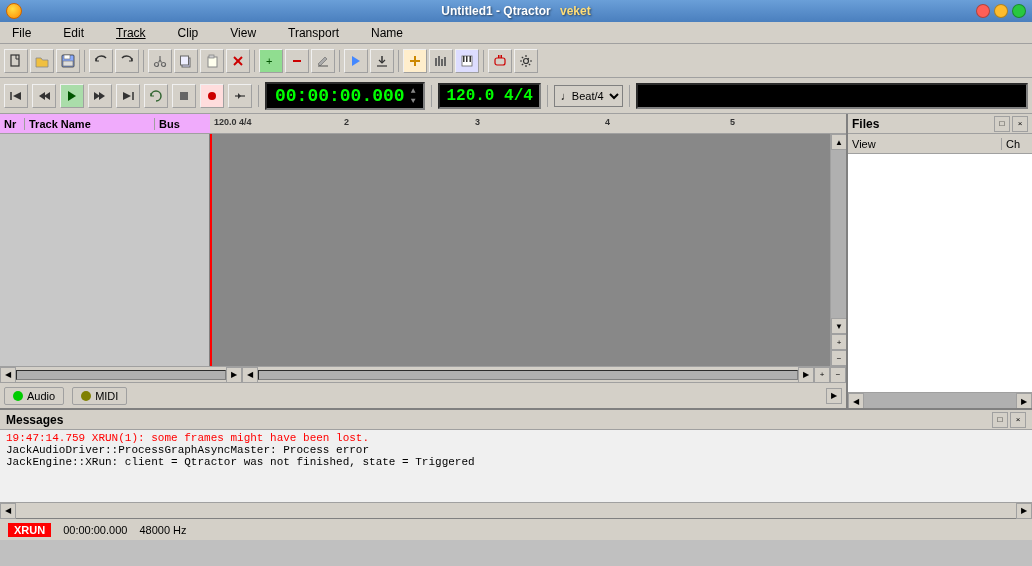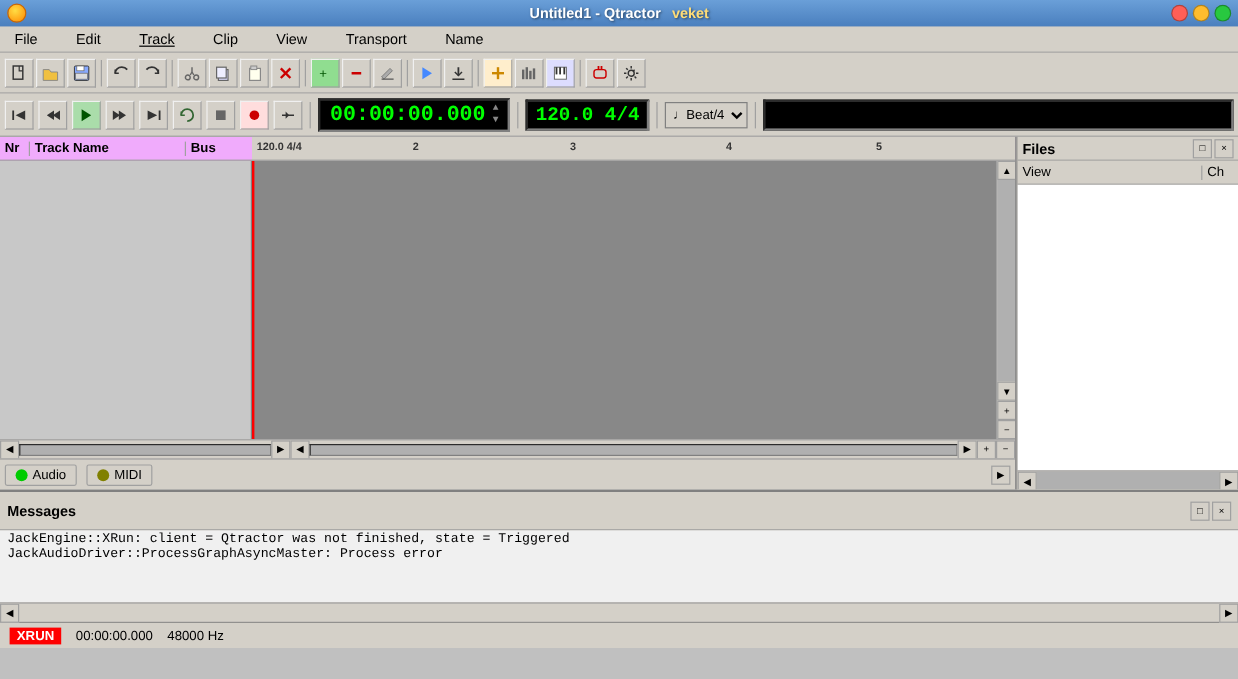--- a/index.html
+++ b/index.html
@@ -321,21 +321,21 @@
       display: flex;
       flex-direction: column;
     }
     #messages-header {
       background: #d4d0c8;
       padding: 2px 6px;
       display: flex;
       align-items: center;
       justify-content: space-between;
       border-bottom: 1px solid #a0a0a0;
-      height: 32px;
+      height: 20px;
     }
     #messages-content {
       flex: 1;
       background: #f0f0f0;
       overflow-y: auto;
       padding: 2px 6px;
       font-size: 11px;
       font-family: 'Courier New', monospace;
     }
     #messages-scrollbar {
@@ -711,22 +711,23 @@
 
 <div id="messages-area">
   <div id="messages-header">
     <span style="font-weight:bold; font-size:12px;">Messages</span>
     <div style="display:flex; gap:2px;">
       <div class="small-btn">□</div>
       <div class="small-btn">×</div>
     </div>
   </div>
   <div id="messages-content">
+    <div class="msg-red">19:47:14.759 XRUN(1): some frames might have been lost.</div>
+    <div class="msg-black">JackAudioDriver::ProcessGraphAsyncMaster: Process error</div>
     <div class="msg-black">JackEngine::XRun: client = Qtractor was not finished, state = Triggered</div>
-    <div class="msg-black">JackAudioDriver::ProcessGraphAsyncMaster: Process error</div>
   </div>
 
   <div id="messages-scrollbar" style="height:16px; background:#d4d0c8; border-top:1px solid #a0a0a0; display:flex;">
     <div class="scroll-btn">◀</div>
     <div style="flex:1; background:#b0b0b0;"></div>
     <div class="scroll-btn">▶</div>
   </div>
 </div>
 
 <div id="status-bar">

